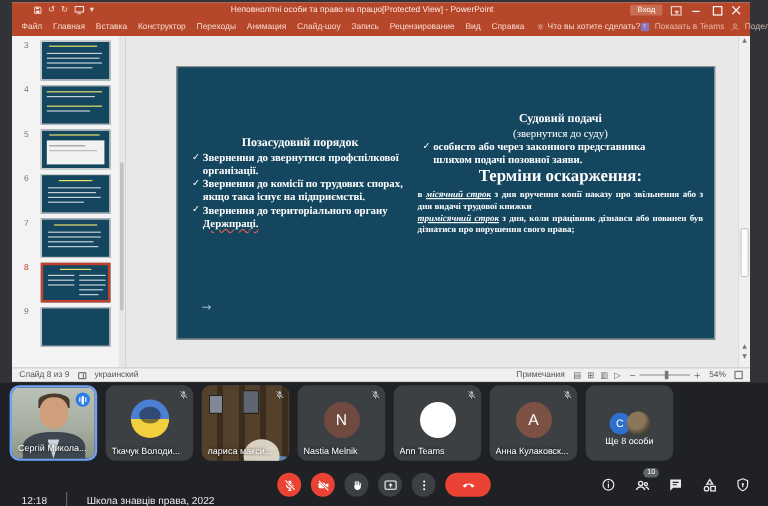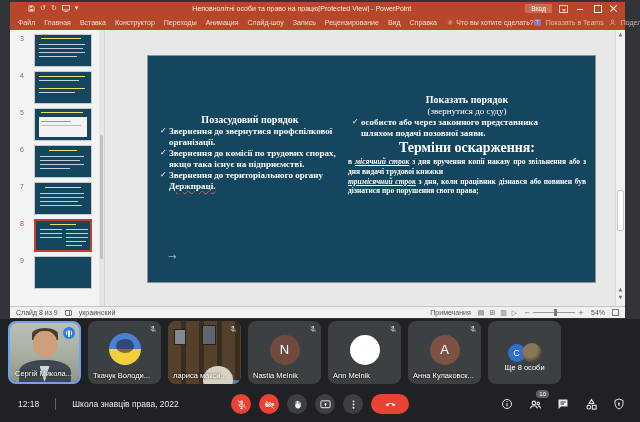--- a/index.html
+++ b/index.html
@@ -111,21 +111,21 @@
   .more-label { position:absolute; left:0; right:0; top:42px; text-align:center; font-size:7.5px; color:#fff; }
   
   .logo-av { position:absolute; left:50%; top:44%; transform:translate(-50%,-50%); width:26px; height:26px; border-radius:50%; background:#fff; border:2px solid #cddc39; display:flex; align-items:center; justify-content:center; }
   .logo-leaf { width:10px; height:10px; background:#3fae49; border-radius:50% 50% 0 50%; transform:rotate(45deg); }
   .audio-ind { position:absolute; right:4px; top:4px; width:12px; height:12px; border-radius:50%; background:#2b7de9; display:flex; align-items:center; justify-content:center; gap:1px; }
   .audio-ind i { display:block; width:1.5px; background:#fff; border-radius:1px; }
   .audio-ind i:nth-child(1){height:4px} .audio-ind i:nth-child(2){height:7px} .audio-ind i:nth-child(3){height:4px}
 
   
   .toolbar { position:absolute; left:0; bottom:0; width:640px; height:36px; background:#202124; }
-  .meet-info { position:absolute; left:18px; top:0; height:36px; display:flex; align-items:center; gap:16px; color:#e8eaed; font-size:8.5px; }
+  .meet-info { position:absolute; left:18px; top:0; height:36px; display:flex; align-items:flex-end; gap:16px; color:#e8eaed; font-size:8.5px; }
   .meet-divider { width:1px; height:12px; background:#5f6368; }
   .controls { position:absolute; left:50%; top:8px; transform:translateX(-50%); display:flex; gap:8px; align-items:center; }
   .ctl-btn { width:20px; height:20px; border-radius:50%; background:#3c4043; display:flex; align-items:center; justify-content:center; }
   .ctl-btn.danger { background:#ea4335; }
   .hangup { width:38px; height:20px; border-radius:10px; background:#ea4335; display:flex; align-items:center; justify-content:center; }
   .right-icons { position:absolute; right:14px; top:8px; display:flex; gap:14px; align-items:center; }
   .ric { position:relative; width:14px; height:20px; display:flex; align-items:center; justify-content:center; }
   .badge { position:absolute; top:-4px; right:-7px; background:#5f6368; color:#fff; font-size:6px; line-height:8px; padding:0 3px; border-radius:5px; }
 </style>
 </head>
@@ -277,21 +277,21 @@
                 <span class="chk">✓</span>
                 <span>Звернення до комісії по трудових спорах, якщо така існує на підприємстві.</span>
               </div>
               <div class="bullet">
                 <span class="chk">✓</span>
                 <span><span>Звернення до територіального органу </span><span class="misspell">Держпраці.</span></span>
               </div>
             </div>
 
             <div class="col-right">
-              <div class="col-hdr">Показать порядок</div>
+              <div class="col-hdr">Судовий подачі</div>
               <div class="sub-hdr">(звернутися до суду)</div>
               <div class="bullet" style="width:210px;margin-left:4px">
                 <span class="chk">✓</span>
                 <span>особисто або через законного представника шляхом подачі позовної заяви.</span>
               </div>
               <div class="terms-hdr">Терміни оскарження:</div>
               <div class="term-p"><span>в </span><span class="lead">місячний строк</span><span>  з дня вручення копії наказу про звільнення або з дня видачі трудової книжки</span></div>
               <div class="term-p"><span class="lead">тримісячний строк</span><span> з дня, коли працівник дізнався або повинен був дізнатися про порушення свого права;</span></div>
             </div>
 
@@ -388,21 +388,21 @@
     </div>
 
     <div class="tile">
       <span class="avatar" style="background:#ffffff"></span>
       <svg class="tile-mic" width="8" height="8" viewBox="0 0 24 24">
           <path d="M12 3a3 3 0 0 1 3 3v5a3 3 0 0 1-6 0V6a3 3 0 0 1 3-3z" fill="#e8eaed"></path>
           <path d="M6 11a6 6 0 0 0 12 0M12 17v4" stroke="#e8eaed" stroke-width="2" fill="none"></path>
           <path d="M4 3l17 17" stroke="#3c4043" stroke-width="4"></path>
           <path d="M4 3l17 17" stroke="#e8eaed" stroke-width="2"></path>
         </svg>
-      <span class="tile-name">Ann Melnik</span>
+      <span class="tile-name">Ann Teams</span>
     </div>
 
     <div class="tile">
       <span class="avatar" style="background:#7d5143">А</span>
       <svg class="tile-mic" width="8" height="8" viewBox="0 0 24 24">
           <path d="M12 3a3 3 0 0 1 3 3v5a3 3 0 0 1-6 0V6a3 3 0 0 1 3-3z" fill="#e8eaed"></path>
           <path d="M6 11a6 6 0 0 0 12 0M12 17v4" stroke="#e8eaed" stroke-width="2" fill="none"></path>
           <path d="M4 3l17 17" stroke="#3c4043" stroke-width="4"></path>
           <path d="M4 3l17 17" stroke="#e8eaed" stroke-width="2"></path>
         </svg>

